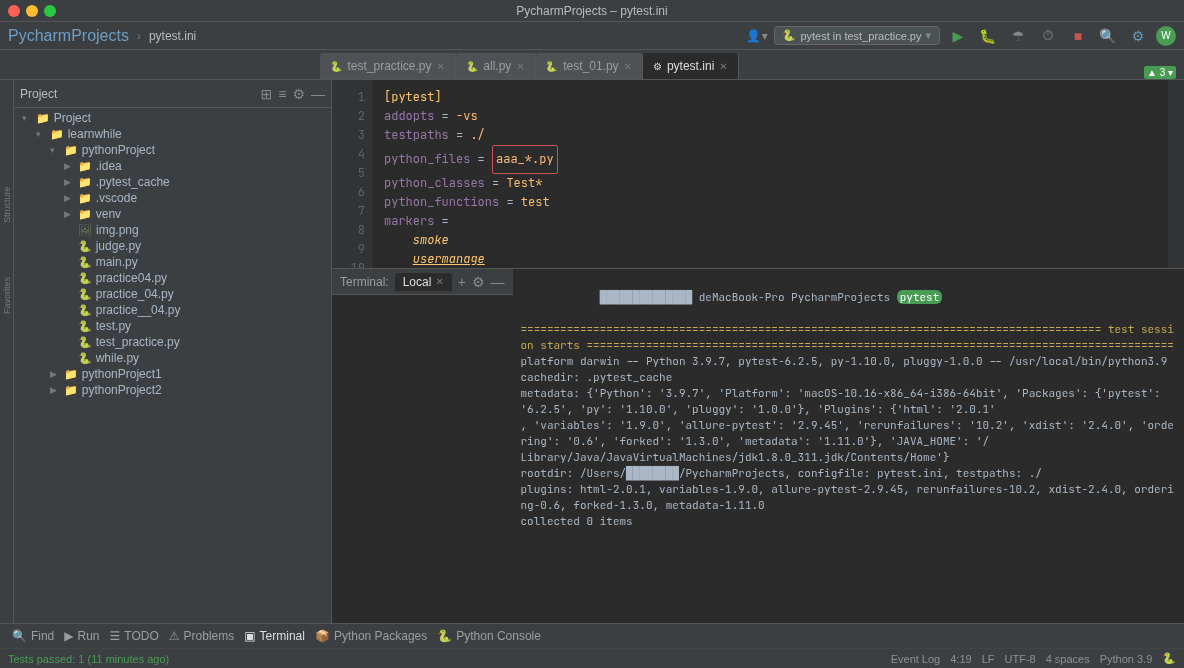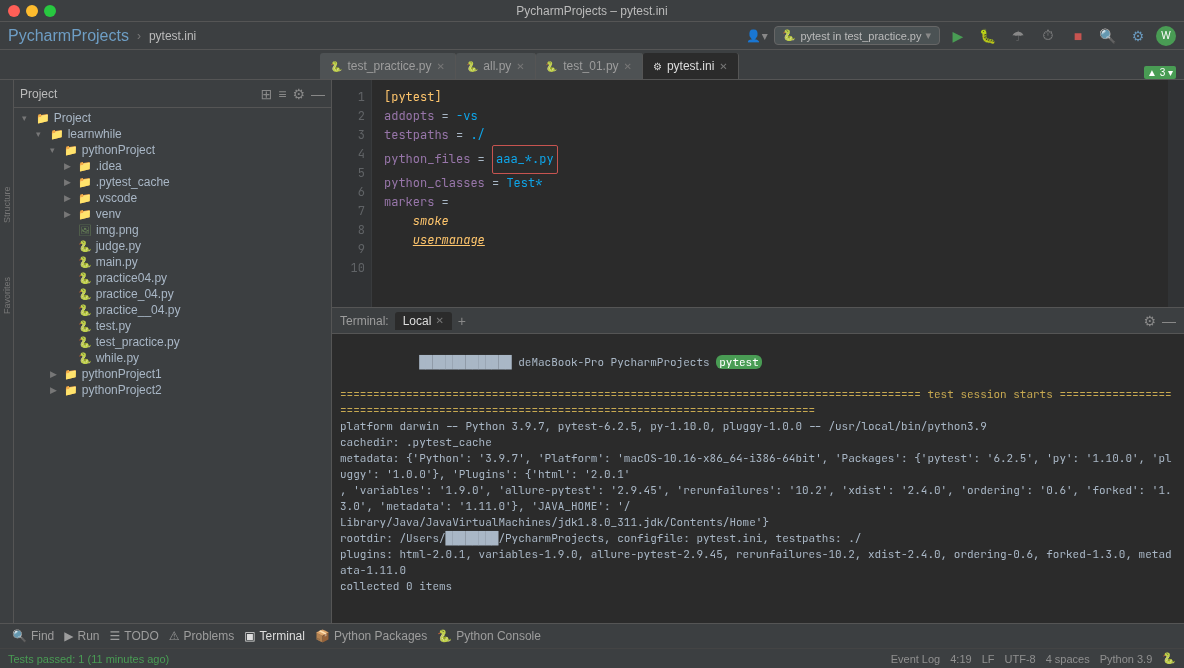--- a/index.html
+++ b/index.html
@@ -157,21 +157,21 @@
     .code-line { white-space: pre; display: block; }
     .highlight-line {
       background: transparent;
       display: inline-block;
       border: 1.5px solid #c75450;
       padding: 4px 3px;
       border-radius: 2px;
     }
     .section-header { color: #ffc66d; }
     .key-color { color: #9876aa; }
-    .value-color { color: #0ea5e9; }
+    .value-color { color: #fdba74; }
     .marker-text { color: #ffc66d; font-style: italic; }
     .gutter-badge {
       background: #499C54;
       color: white;
       font-size: 10px;
       padding: 1px 3px;
       border-radius: 2px;
     }
 
     
@@ -519,30 +519,31 @@
           <div>9</div>
           <div>10</div>
         </div>
 
         <div id="code-display">
           <span class="code-line"><span class="section-header">[pytest]</span></span>
           <span class="code-line"><span class="key-color">addopts</span> = <span class="value-color">-vs</span></span>
           <span class="code-line"><span class="key-color">testpaths</span> = <span class="value-color">./</span></span>
           <span class="code-line"><span class="key-color">python_files</span> = <span class="highlight-line"><span class="value-color">aaa_*.py</span></span></span>
           <span class="code-line"><span class="key-color">python_classes</span> = <span class="value-color">Test*</span></span>
+          <span class="code-line"><span class="key-color">python_functions</span> = <span class="value-color">test</span></span>
           <span class="code-line"><span class="key-color">markers</span> =</span>
           <span class="code-line">    <span class="marker-text">smoke</span></span>
           <span class="code-line">    <span class="marker-text" style="text-decoration:underline;cursor:pointer;">usermanage</span></span>
           <span class="code-line"></span>
         </div>
 
         <div style="width:16px;background:#313335;"></div>
       </div>
 
-      <div id="terminal-area" style="height:316px;display:flex;flex-direction:column;border-top:1px solid #555;">
+      <div id="terminal-area" style="height:355px;display:flex;flex-direction:row;border-top:1px solid #555;">
 
         <div id="terminal-tabs" style="height:26px;background:#3c3f41;display:flex;align-items:center;padding:0 8px;gap:6px;border-bottom:1px solid #555;">
           <span style="color:#9d9d9d;font-size:12px;">Terminal:</span>
           <div style="display:flex;align-items:center;background:#2b2b2b;padding:2px 8px;border-radius:3px 3px 0 0;">
             <span style="font-size:12px;color:#ddd;">Local</span>
             <span style="color:#777;font-size:10px;margin-left:4px;">✕</span>
           </div>
           <span style="color:#888;font-size:14px;cursor:pointer;">+</span>
           <span style="margin-left:auto;color:#888;font-size:14px;">⚙</span>
           <span style="color:#888;font-size:14px;">—</span>

